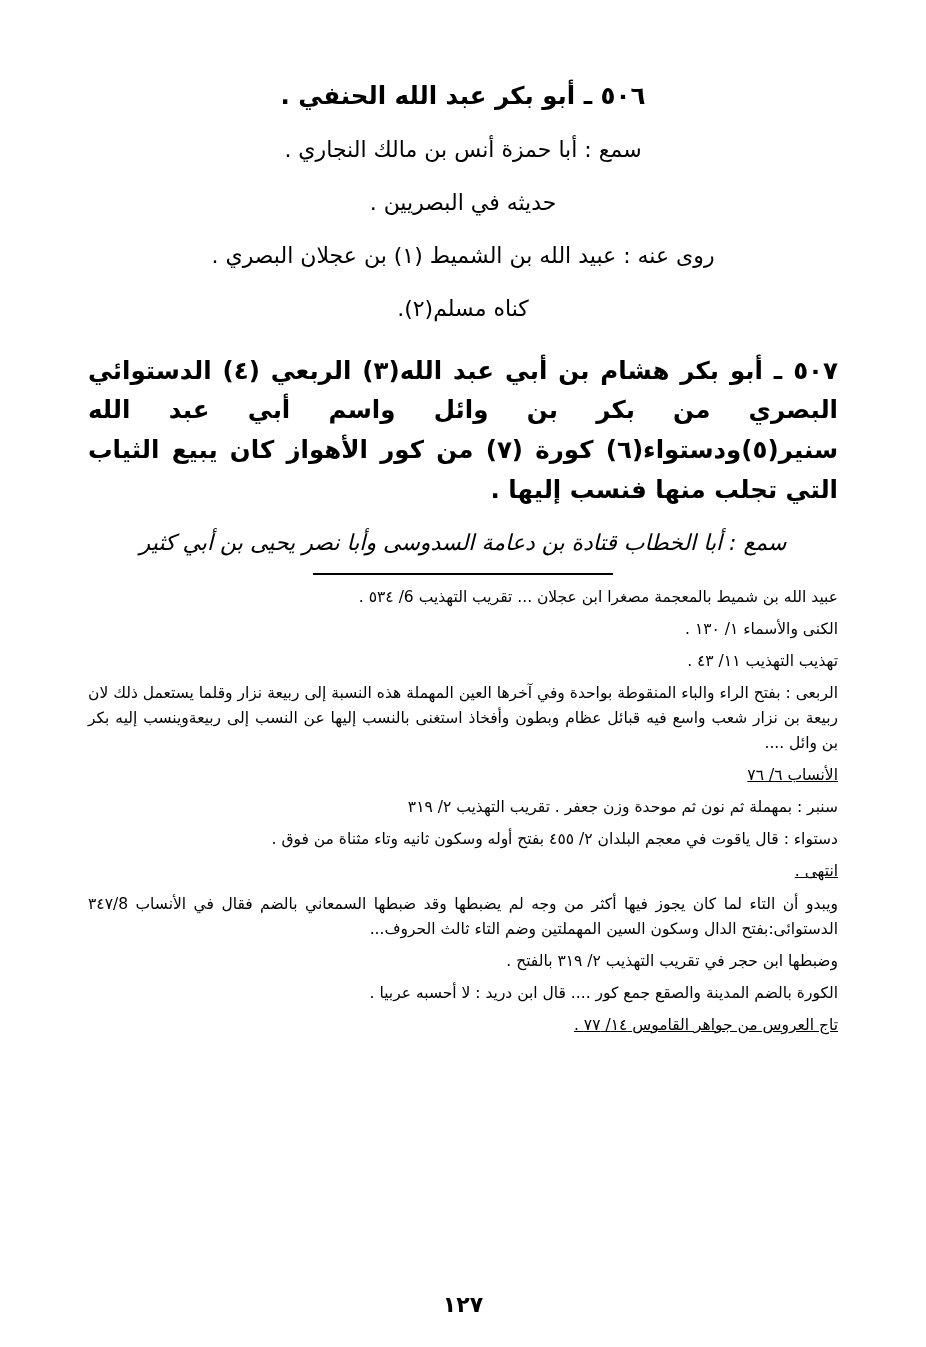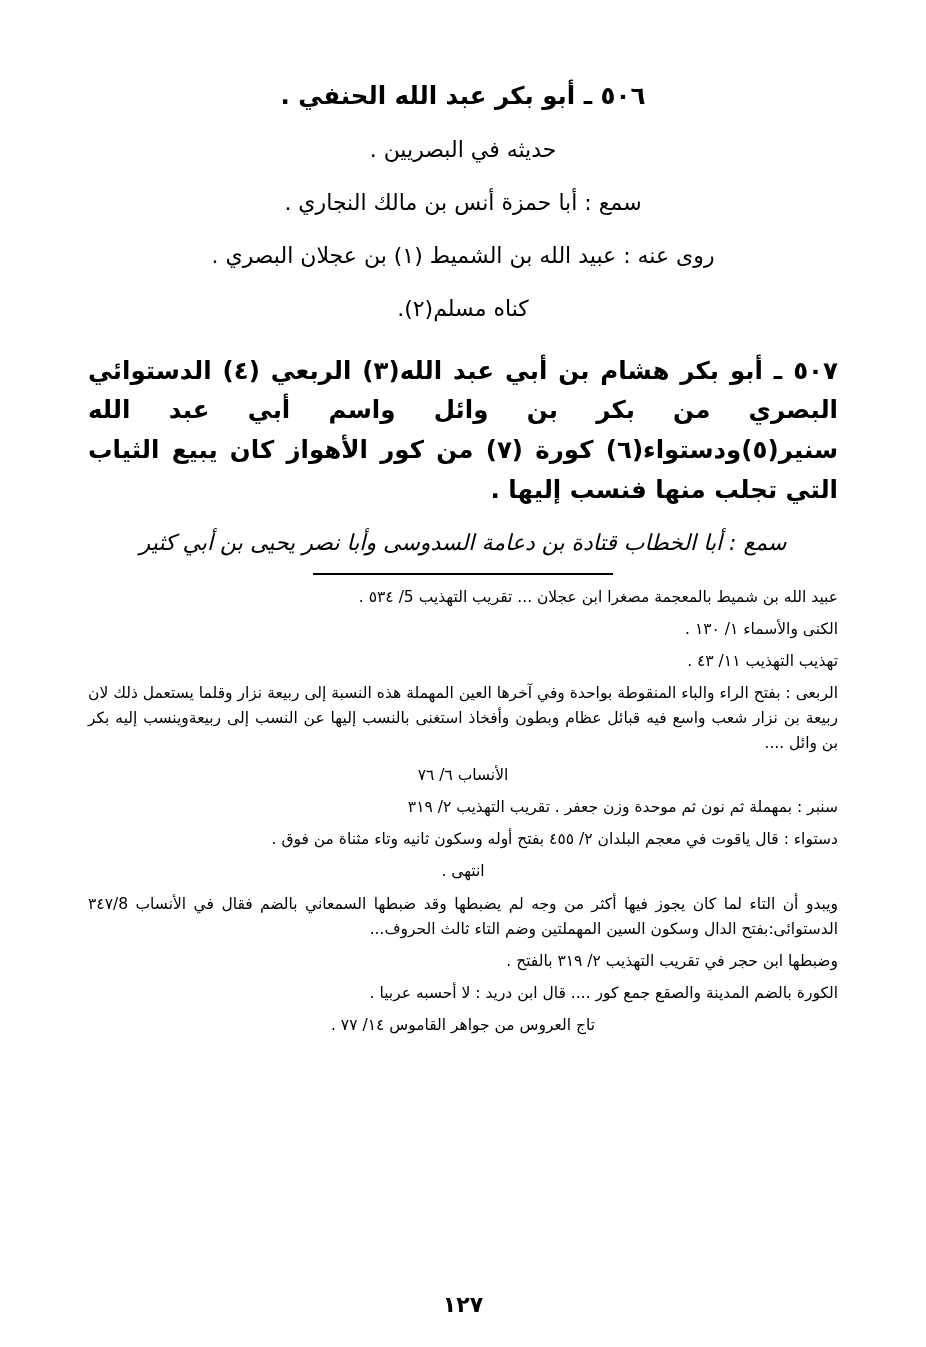--- a/index.html
+++ b/index.html
@@ -75,57 +75,58 @@
   .fn.center-ish {
     text-align: center;
   }
   .fn-cont {
     margin: 0 0 7px 0;
     text-align: justify;
     text-align-last: right;
   }
   .fn-indent {
     margin: 0 0 7px 0;
-    text-align: center;
+    text-align: right;
+    text-decoration: underline;
   }
 
   
   .page-number {
     position: absolute;
     bottom: 38px;
     left: 0;
     right: 0;
     text-align: center;
     font-size: 22px;
     font-weight: bold;
   }
 </style>
 </head>
 <body>
 
 <div class="page">
 
   <h1 class="entry-head">٥٠٦ ـ أبو بكر عبد الله الحنفي .</h1>
 
+  <p class="body-line">سمع : أبا حمزة أنس بن مالك النجاري .</p>
+
   <p class="body-line">حديثه في البصريين .</p>
-
-  <p class="body-line">سمع : أبا حمزة أنس بن مالك النجاري .</p>
 
   <p class="body-line">روى عنه : عبيد الله بن الشميط (١) بن عجلان البصري .</p>
 
   <p class="body-line">كناه مسلم(٢).</p>
 
   <h1 class="entry-head second">٥٠٧ ـ أبو بكر هشام بن أبي عبد الله(٣) الربعي (٤) الدستوائي البصري من بكر بن وائل واسم أبي عبد الله سنير(٥)ودستواء(٦) كورة (٧) من كور الأهواز كان يبيع الثياب التي تجلب منها فنسب إليها .</h1>
 
   <p class="body-line last">سمع : أبا الخطاب قتادة بن دعامة السدوسى وأبا نصر يحيى بن أبي كثير</p>
 
   <div class="fn-rule"></div>
 
   <div class="fn-wrap">
-    <p class="fn">عبيد الله بن شميط بالمعجمة مصغرا ابن عجلان ... تقريب التهذيب 5/ ٥٣٤ .</p>
+    <p class="fn">عبيد الله بن شميط بالمعجمة مصغرا ابن عجلان ... تقريب التهذيب 6/ ٥٣٤ .</p>
     <p class="fn center-ish">الكنى والأسماء ١/ ١٣٠ .</p>
     <p class="fn center-ish">تهذيب التهذيب ١١/ ٤٣ .</p>
     <p class="fn">الربعى : بفتح الراء والباء المنقوطة بواحدة وفي آخرها العين المهملة هذه النسبة إلى ربيعة نزار وقلما يستعمل ذلك لان ربيعة بن نزار شعب واسع فيه قبائل عظام وبطون وأفخاذ استغنى بالنسب إليها عن النسب إلى ربيعةوينسب إليه بكر بن وائل ....</p>
     <p class="fn-indent">الأنساب ٦/ ٧٦</p>
     <p class="fn center-ish">سنبر : بمهملة ثم نون ثم موحدة وزن جعفر . تقريب التهذيب ٢/ ٣١٩</p>
     <p class="fn">دستواء : قال ياقوت في معجم البلدان ٢/ ٤٥٥ بفتح أوله وسكون ثانيه وتاء مثناة من فوق .</p>
     <p class="fn-indent">انتهى .</p>
     <p class="fn-cont">ويبدو أن التاء لما كان يجوز فيها أكثر من وجه لم يضبطها وقد ضبطها السمعاني بالضم فقال في الأنساب ٣٤٧/8 الدستوائى:بفتح الدال وسكون السين المهملتين وضم التاء ثالث الحروف...</p>
     <p class="fn center-ish">وضبطها ابن حجر في تقريب التهذيب ٢/ ٣١٩ بالفتح .</p>
     <p class="fn center-ish">الكورة بالضم المدينة والصقع جمع كور .... قال ابن دريد : لا أحسبه عربيا .</p>

